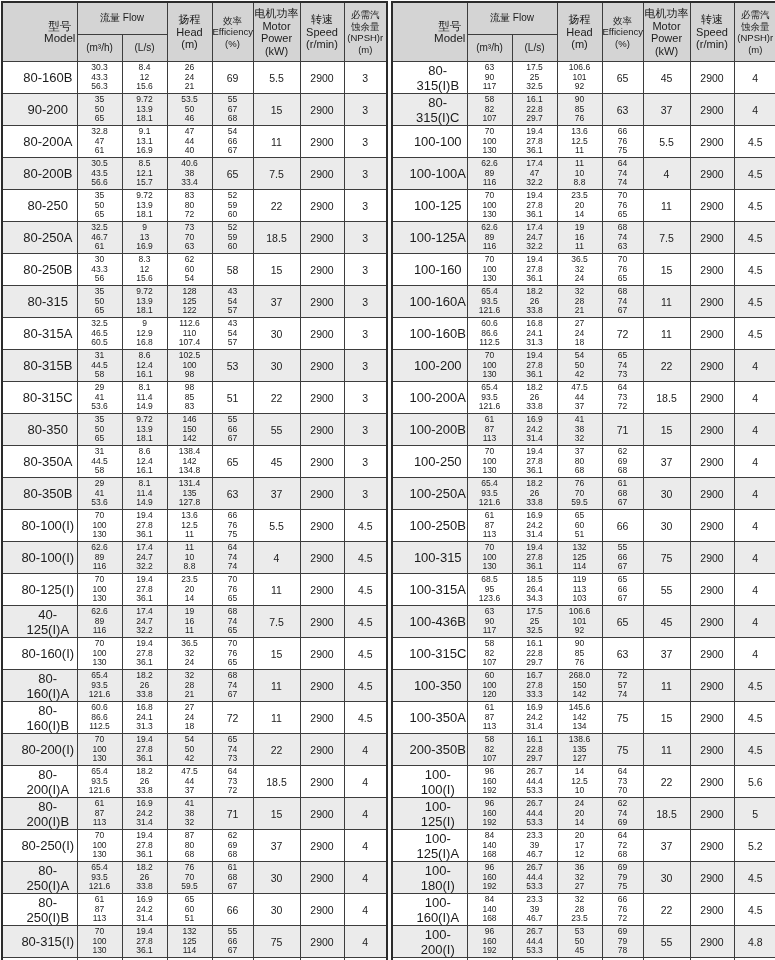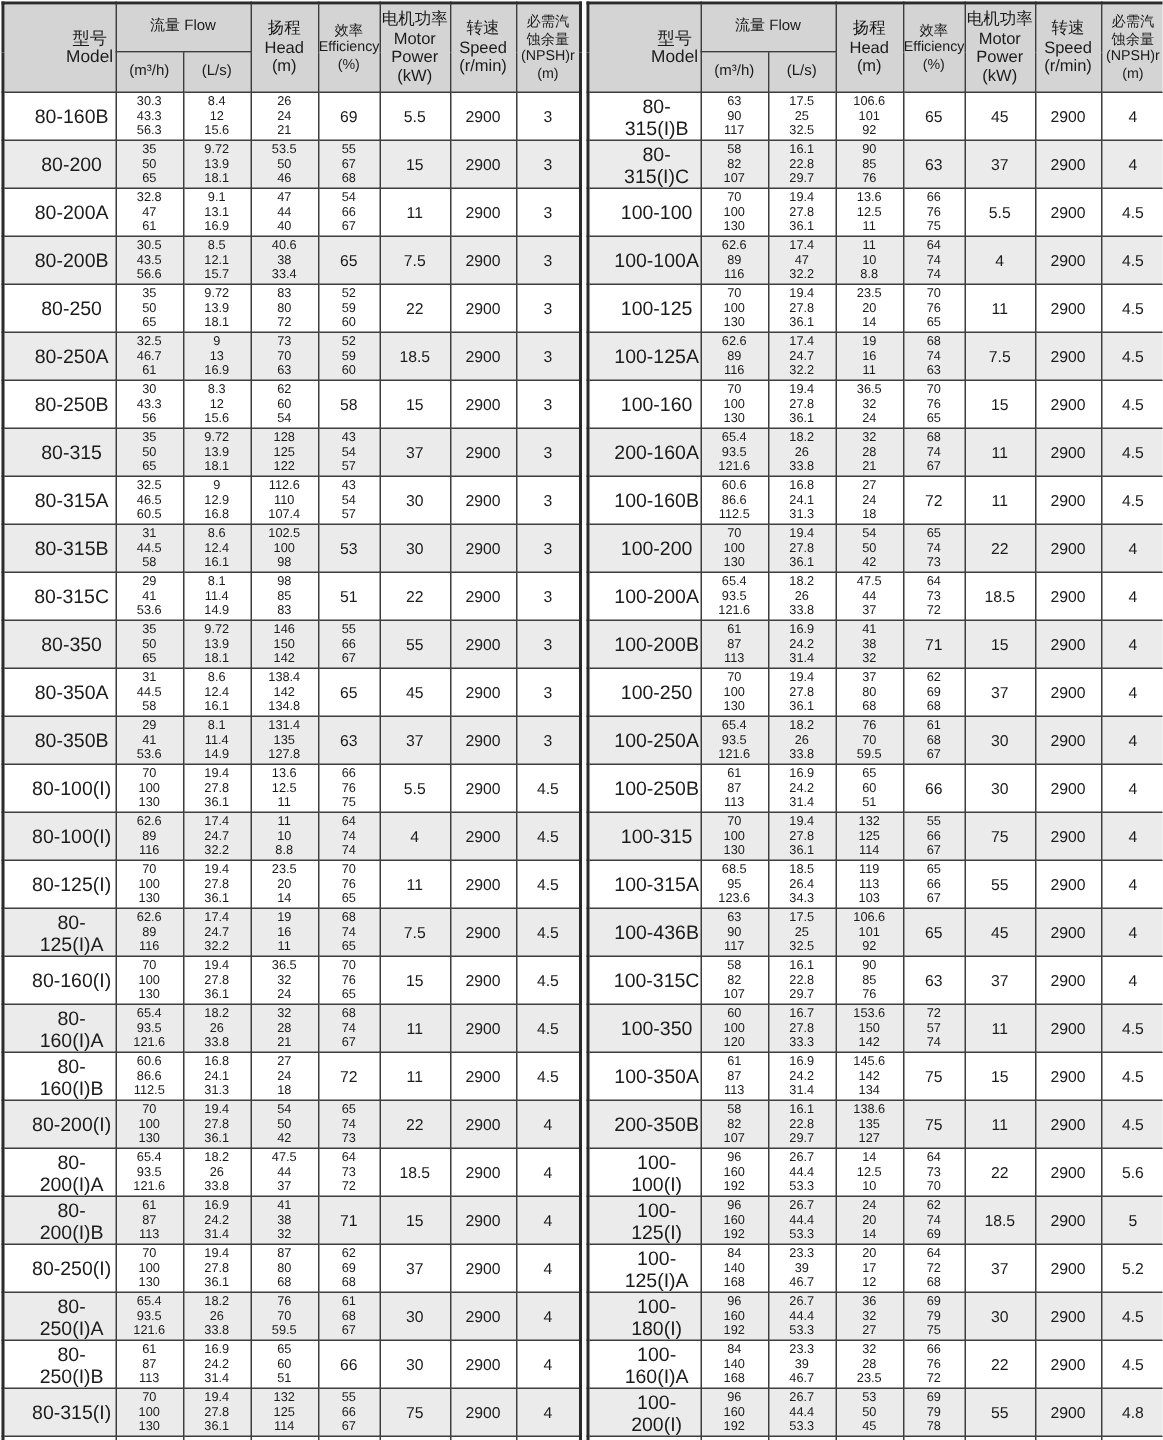--- a/index.html
+++ b/index.html
@@ -82,21 +82,21 @@
 15.6</td>
           <td class="nums">26
 24
 21</td>
           <td class="single">69</td>
           <td class="single">5.5</td>
           <td class="single">2900</td>
           <td class="single">3</td>
         </tr>
         <tr class="alt">
-          <td class="model">80-200</td>
+          <td class="model">90-200</td>
           <td class="nums">35
 50
 65</td>
           <td class="nums">9.72
 13.9
 18.1</td>
           <td class="nums">53.5
 50
 46</td>
           <td class="nums">55
@@ -358,21 +358,21 @@
 20
 14</td>
           <td class="nums">70
 76
 65</td>
           <td class="single">11</td>
           <td class="single">2900</td>
           <td class="single">4.5</td>
         </tr>
         <tr class="alt">
-          <td class="model">80-125(I)A</td>
+          <td class="model">40-125(I)A</td>
           <td class="nums">62.6
 89
 116</td>
           <td class="nums">17.4
 24.7
 32.2</td>
           <td class="nums">19
 16
 11</td>
           <td class="nums">68
@@ -733,21 +733,21 @@
 32
 24</td>
           <td class="nums">70
 76
 65</td>
           <td class="single">15</td>
           <td class="single">2900</td>
           <td class="single">4.5</td>
         </tr>
         <tr class="alt">
-          <td class="model">200-160A</td>
+          <td class="model">100-160A</td>
           <td class="nums">65.4
 93.5
 121.6</td>
           <td class="nums">18.2
 26
 33.8</td>
           <td class="nums">32
 28
 21</td>
           <td class="nums">68
@@ -946,21 +946,21 @@
           <td class="single">4</td>
         </tr>
         <tr class="alt">
           <td class="model">100-350</td>
           <td class="nums">60
 100
 120</td>
           <td class="nums">16.7
 27.8
 33.3</td>
-          <td class="nums">153.6
+          <td class="nums">268.0
 150
 142</td>
           <td class="nums">72
 57
 74</td>
           <td class="single">11</td>
           <td class="single">2900</td>
           <td class="single">4.5</td>
         </tr>
         <tr>

